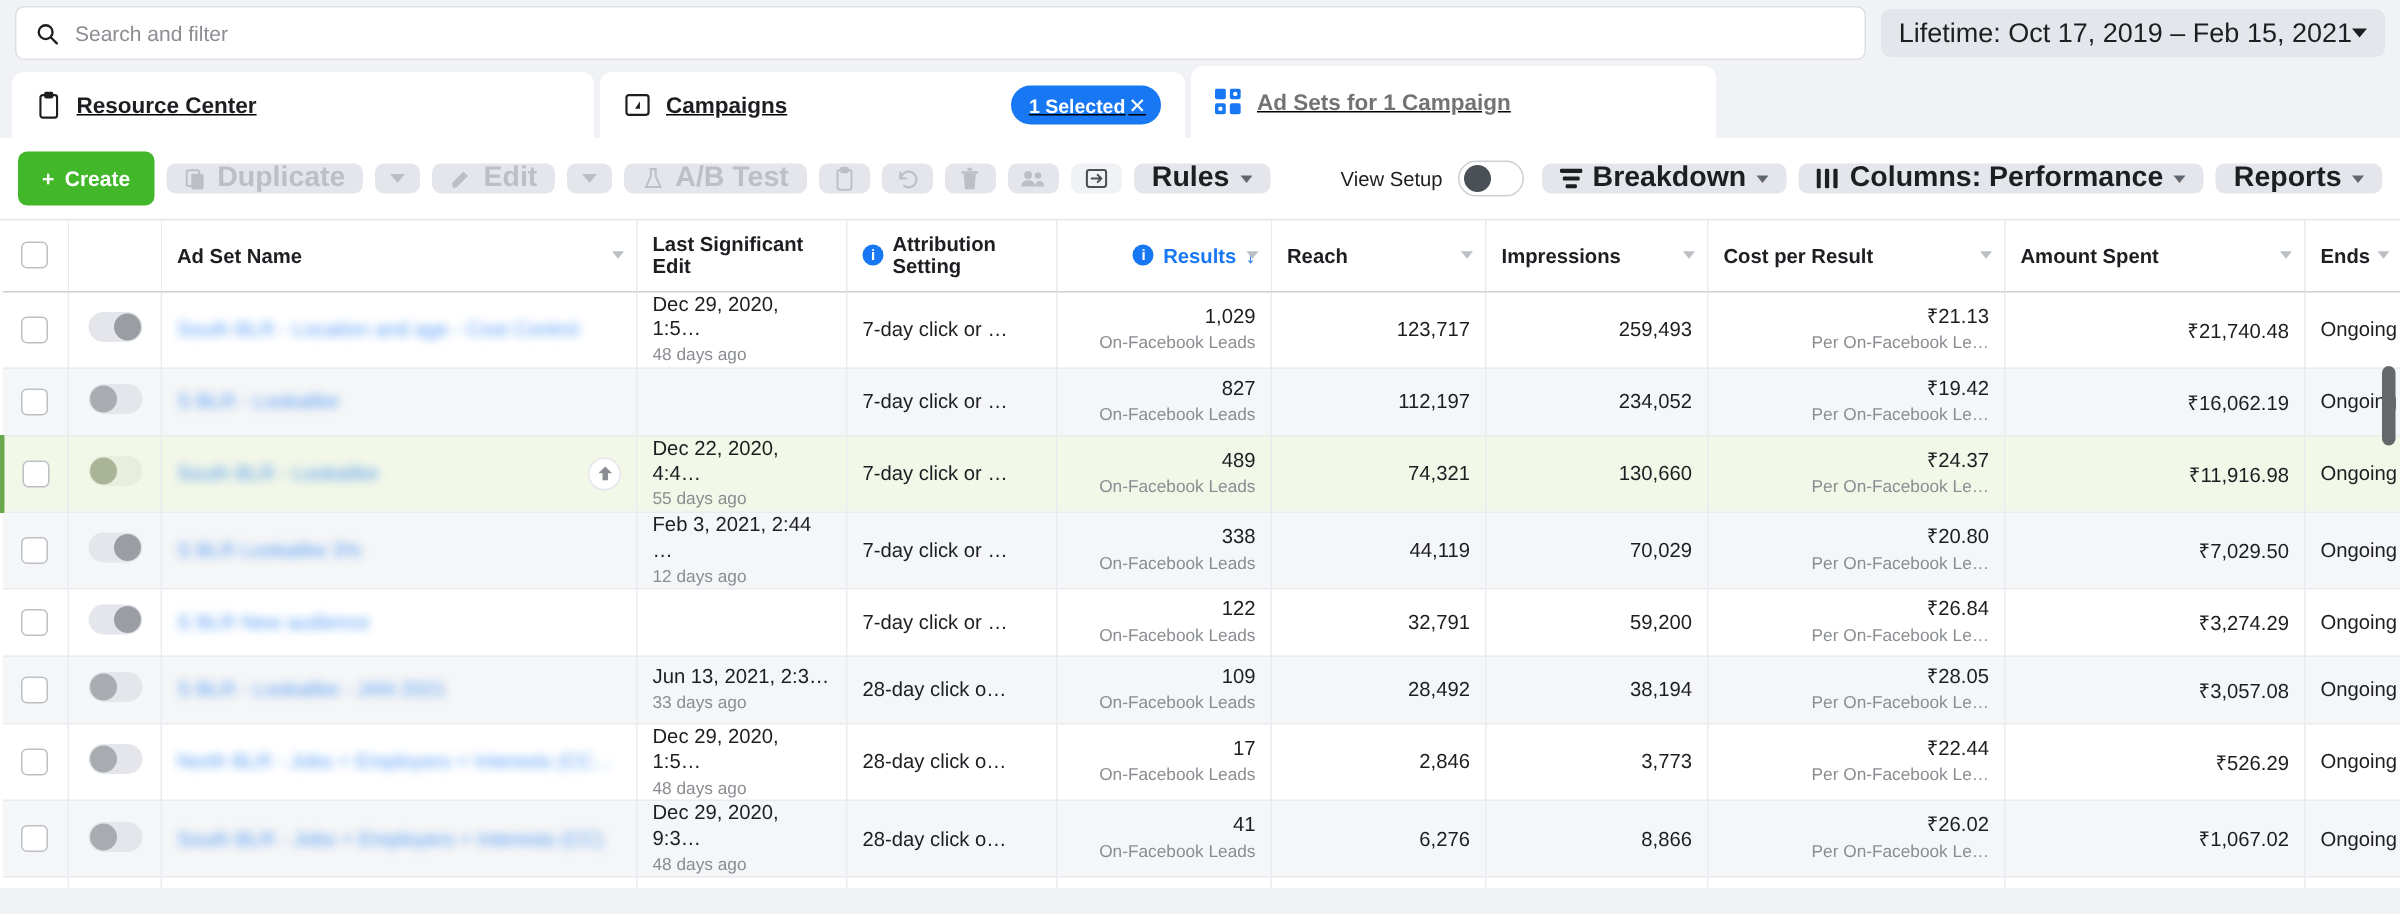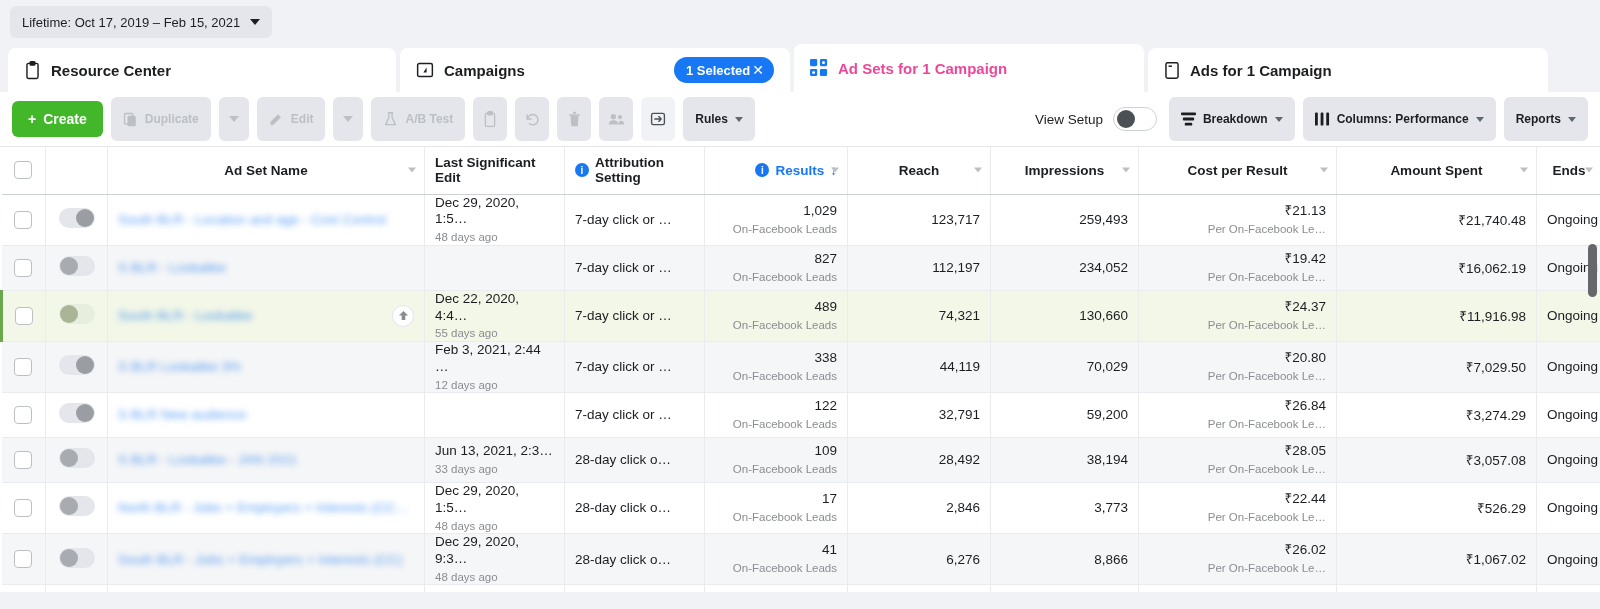--- a/index.html
+++ b/index.html
@@ -33,57 +33,57 @@
     gap: 10px;
   }
   .search-placeholder {
     color: #8a8d91;
     font-size: 14px;
   }
   .date-range {
     height: 32px;
     display: flex;
     align-items: center;
-    gap: 10px;
     background: #e4e6eb;
     border-radius: 6px;
     padding: 0 12px;
-    font-size: 13px;
+    font-size: 18px;
     color: #1c1e21;
     white-space: nowrap;
   }
   .caret { width: 0; height: 0; border-left: 5px solid transparent; border-right: 5px solid transparent; border-top: 6px solid #1c1e21; display: inline-block; }
   .caret.sm { border-left-width: 4px; border-right-width: 4px; border-top-width: 5px; border-top-color: #606770;}
   .caret.gray { border-top-color: #bcc0c4; }
 
   
   .tabs {
     height: 48px;
     display: flex;
     align-items: flex-end;
     gap: 4px;
     padding: 0 8px;
     background: #f0f2f5;
+    text-decoration: underline;
   }
   .tab {
     height: 44px;
     background: #fff;
     border-radius: 8px 8px 0 0;
     display: flex;
     align-items: center;
     gap: 10px;
     padding: 0 16px;
     font-size: 15px;
     font-weight: bold;
     color: #1c1e21;
     position: relative;
   }
   .tab.resource { width: 388px; }
   .tab.campaigns { width: 390px; justify-content: flex-start; }
-  .tab.adsets { width: 350px; height: 48px; color: #ec4899; }
+  .tab.adsets { width: 350px; height: 48px; color: #737373; }
   .tab.ads { width: 400px; }
   .tab .label { white-space: nowrap; }
   .pill {
     margin-left: auto;
     background: #1877f2;
     color: #fff;
     border-radius: 14px;
     height: 26px;
     display: flex;
     align-items: center;
@@ -97,27 +97,27 @@
   
   .toolbar {
     height: 54px;
     background: #fff;
     display: flex;
     align-items: center;
     padding: 0 12px;
     gap: 8px;
   }
   .btn {
-    height: 44px;
+    height: 20px;
     border-radius: 6px;
     display: flex;
     align-items: center;
     gap: 7px;
     padding: 0 12px;
-    font-size: 12px;
+    font-size: 19px;
     font-weight: bold;
     background: #e4e6eb;
     color: #1c1e21;
     white-space: nowrap;
     border: none;
     font-family: inherit;
   }
   .btn.create { background: #42b72a; color: #fff; padding: 0 16px; height: 36px; font-size: 14px; }
   .btn.disabled { color: #bcc0c4; }
   .btn.icon-only { width: 34px; padding: 0; justify-content: center; }
@@ -155,21 +155,21 @@
     border-right: 1px solid #e9ebee;
     font-size: 13.5px;
     font-weight: bold;
     color: #1c1e21;
     text-align: left;
     padding: 0 10px;
     vertical-align: middle;
     position: relative;
   }
   thead th.num { text-align: right; }
-  th .th-inner { display: flex; align-items: center; gap: 6px; justify-content: center; }
+  th .th-inner { display: flex; align-items: center; gap: 6px; }
   th.num .th-inner { justify-content: flex-end; }
   th .sortcaret { position: absolute; right: 8px; top: 50%; transform: translateY(-50%); }
   .info-icon {
     width: 14px; height: 14px; border-radius: 50%;
     background: #1877f2; color: #fff;
     font-size: 10px; font-weight: bold;
     display: inline-flex; align-items: center; justify-content: center;
     flex: 0 0 auto;
   }
   th.blue, th.blue .th-inner { color: #1877f2; }
@@ -240,20 +240,29 @@
   .scrolltrack {
     position: absolute; right: 0; top: 47px; bottom: 0; width: 15px;
     background: transparent;
   }
   .ico { flex: 0 0 auto; display: inline-flex; align-items: center; justify-content: center; }
 </style>
 </head>
 <body>
 
 <div class="topbar">
+  <div class="search-box">
+    <span class="ico">
+      <svg width="17" height="17" viewBox="0 0 24 24" fill="none" stroke="#1c1e21" stroke-width="2.2">
+        <circle cx="10.5" cy="10.5" r="6.5"></circle>
+          <line x1="15.5" y1="15.5" x2="21" y2="21" stroke-linecap="round"></line>
+      </svg>
+    </span>
+    <span class="search-placeholder">Search and filter</span>
+  </div>
   <div class="date-range">
     <span>Lifetime: Oct 17, 2019 – Feb 15, 2021</span>
     <span class="caret"></span>
   </div>
 </div>
 
 <div class="tabs">
   <div class="tab resource">
     <span class="ico">
       <svg width="17" height="19" viewBox="0 0 20 24" fill="none" stroke="#1c1e21" stroke-width="1.8">
@@ -285,29 +294,20 @@
           <rect x="11" y="0" width="8" height="8" rx="1.5"></rect>
         <rect x="0" y="11" width="8" height="8" rx="1.5"></rect>
           <rect x="11" y="11" width="8" height="8" rx="1.5"></rect>
         <rect x="13.5" y="2.5" width="3" height="3" rx="1" fill="#fff"></rect>
           <rect x="2.5" y="13.5" width="3" height="3" rx="1" fill="#fff"></rect>
       </svg>
     </span>
     <span class="label">Ad Sets for 1 Campaign</span>
   </div>
 
-  <div class="tab ads">
-    <span class="ico">
-      <svg width="16" height="19" viewBox="0 0 18 22" fill="none" stroke="#1c1e21" stroke-width="1.7">
-        <rect x="2" y="2" width="14" height="18" rx="2"></rect>
-          <line x1="5" y1="6" x2="9" y2="6"></line>
-      </svg>
-    </span>
-    <span class="label">Ads for 1 Campaign</span>
-  </div>
 </div>
 
 <div class="toolbar">
   <button class="btn create">
     <span>+</span>
     <span>Create</span>
   </button>
 
   <button class="btn disabled">
     <span class="ico">

